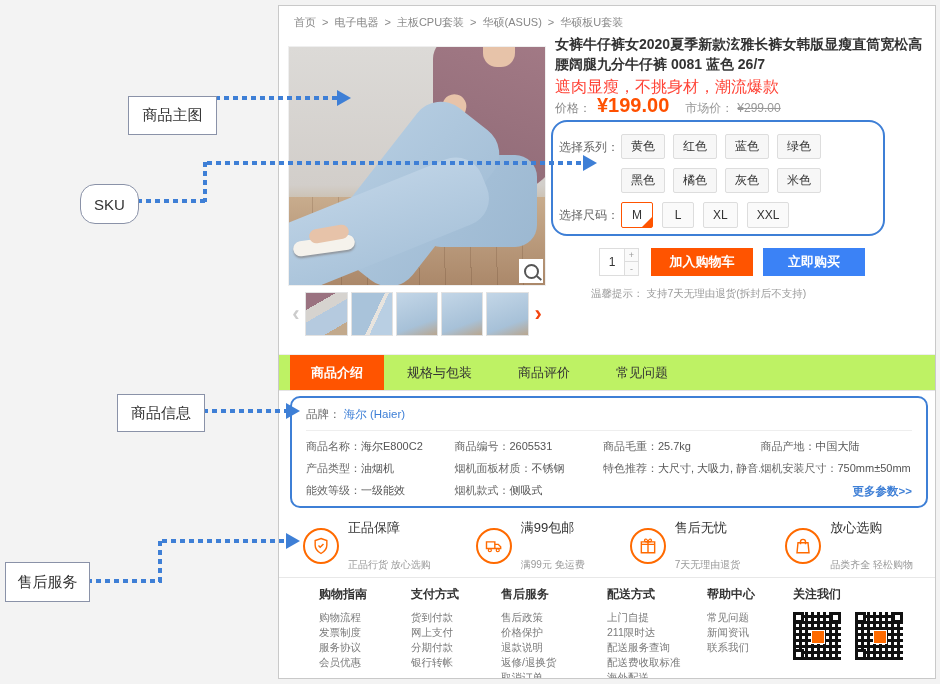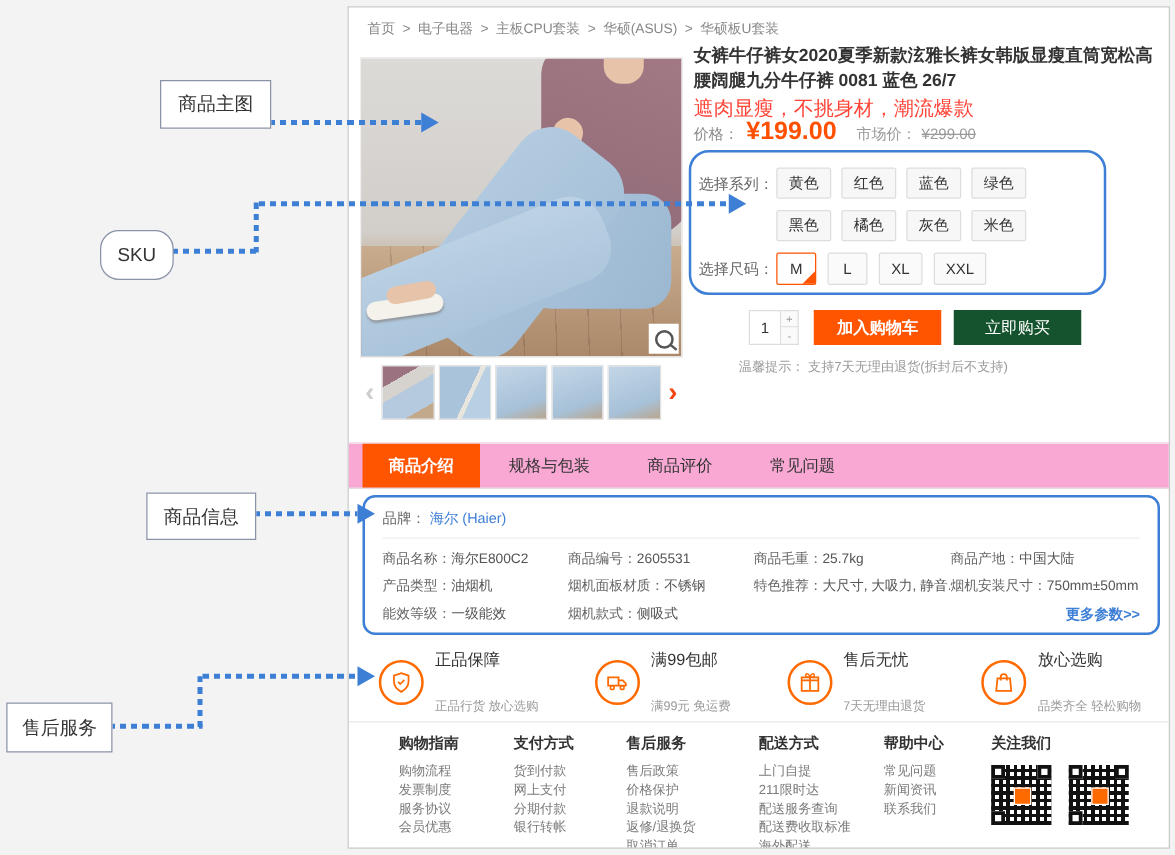--- a/index.html
+++ b/index.html
@@ -73,24 +73,24 @@
   .buyrow{position:absolute;left:320px;top:242px;display:flex;align-items:center;}
   .stepper{display:flex;margin-right:12px;}
   .qty{width:26px;height:28px;border:1px solid #ddd;box-sizing:border-box;display:flex;align-items:center;
        justify-content:center;font-size:12px;background:#fff;}
   .stepcol{display:flex;flex-direction:column;}
   .stepbtn{width:14px;height:14px;border:1px solid #ddd;border-left:none;box-sizing:border-box;font-size:9px;
            color:#999;display:flex;align-items:center;justify-content:center;cursor:pointer;background:#fafafa;}
   .stepbtn + .stepbtn{border-top:none;}
   .btn-cart{width:102px;height:28px;background:#ff5400;color:#fff;font-size:13px;font-weight:bold;border:none;
             cursor:pointer;margin-right:10px;}
-  .btn-buy{width:102px;height:28px;background:#14532d;color:#fff;font-size:13px;font-weight:normal;border:none;cursor:pointer;}
+  .btn-buy{width:102px;height:28px;background:#3b82f6;color:#fff;font-size:13px;font-weight:bold;border:none;cursor:pointer;}
   .notice{position:absolute;left:312px;top:281px;font-size:10.5px;color:#9a9a9a;}
   
-  .tabbar{position:absolute;left:0;top:348px;width:658px;height:37px;background:#f9a8d4;
+  .tabbar{position:absolute;left:0;top:348px;width:658px;height:37px;background:#bef264;
           border-top:1px solid #eee;border-bottom:1px solid #e4e4e4;box-sizing:border-box;display:flex;align-items:stretch;}
   .tab{font-size:13px;color:#333;display:flex;align-items:center;padding:0 23px;cursor:pointer;}
   .tab.active{background:#ff5400;color:#fff;font-weight:bold;margin-left:11px;padding:0 21px;}
   
   .infopanel{position:absolute;left:11px;top:390px;width:638px;height:112px;border:2px solid #3e7fd6;
              border-radius:10px;box-sizing:border-box;padding:9px 14px 6px 14px;}
   .brandrow{font-size:11.5px;color:#666;border-bottom:1px solid #eee;padding-bottom:8px;}
   .brandlink{color:#3e7fd6;cursor:pointer;}
   .infogrid{display:grid;grid-template-columns:24.5% 24.5% 26% 25%;margin-top:8px;row-gap:7px;font-size:11px;color:#555;}
   .cell{white-space:nowrap;overflow:hidden;}
@@ -328,21 +328,21 @@
           </div>
         <div class="qr">
             <div class="corner"></div>
             <div class="logo"></div>
           </div>
       </div>
     </div>
   </div>
 </div>
 
-<div class="ann" style="left:128px;top:64px;width:87px;height:37px;">商品主图</div>
+<div class="ann" style="left:128px;top:96px;width:87px;height:37px;">商品主图</div>
 <div class="ann" style="left:80px;top:184px;width:57px;height:38px;border-radius:15px;">SKU</div>
 <div class="ann" style="left:117px;top:394px;width:86px;height:36px;">商品信息</div>
 <div class="ann" style="left:5px;top:562px;width:83px;height:38px;">售后服务</div>
 
 <div class="dash-h" style="left:215px;top:96px;width:122px;"></div>
 <div class="ah" style="left:337px;top:90px;"></div>
 
 <div class="dash-h" style="left:137px;top:199px;width:70px;"></div>
 <div class="dash-v" style="left:203px;top:162px;height:40px;"></div>
 <div class="dash-h" style="left:207px;top:161px;width:376px;"></div>

